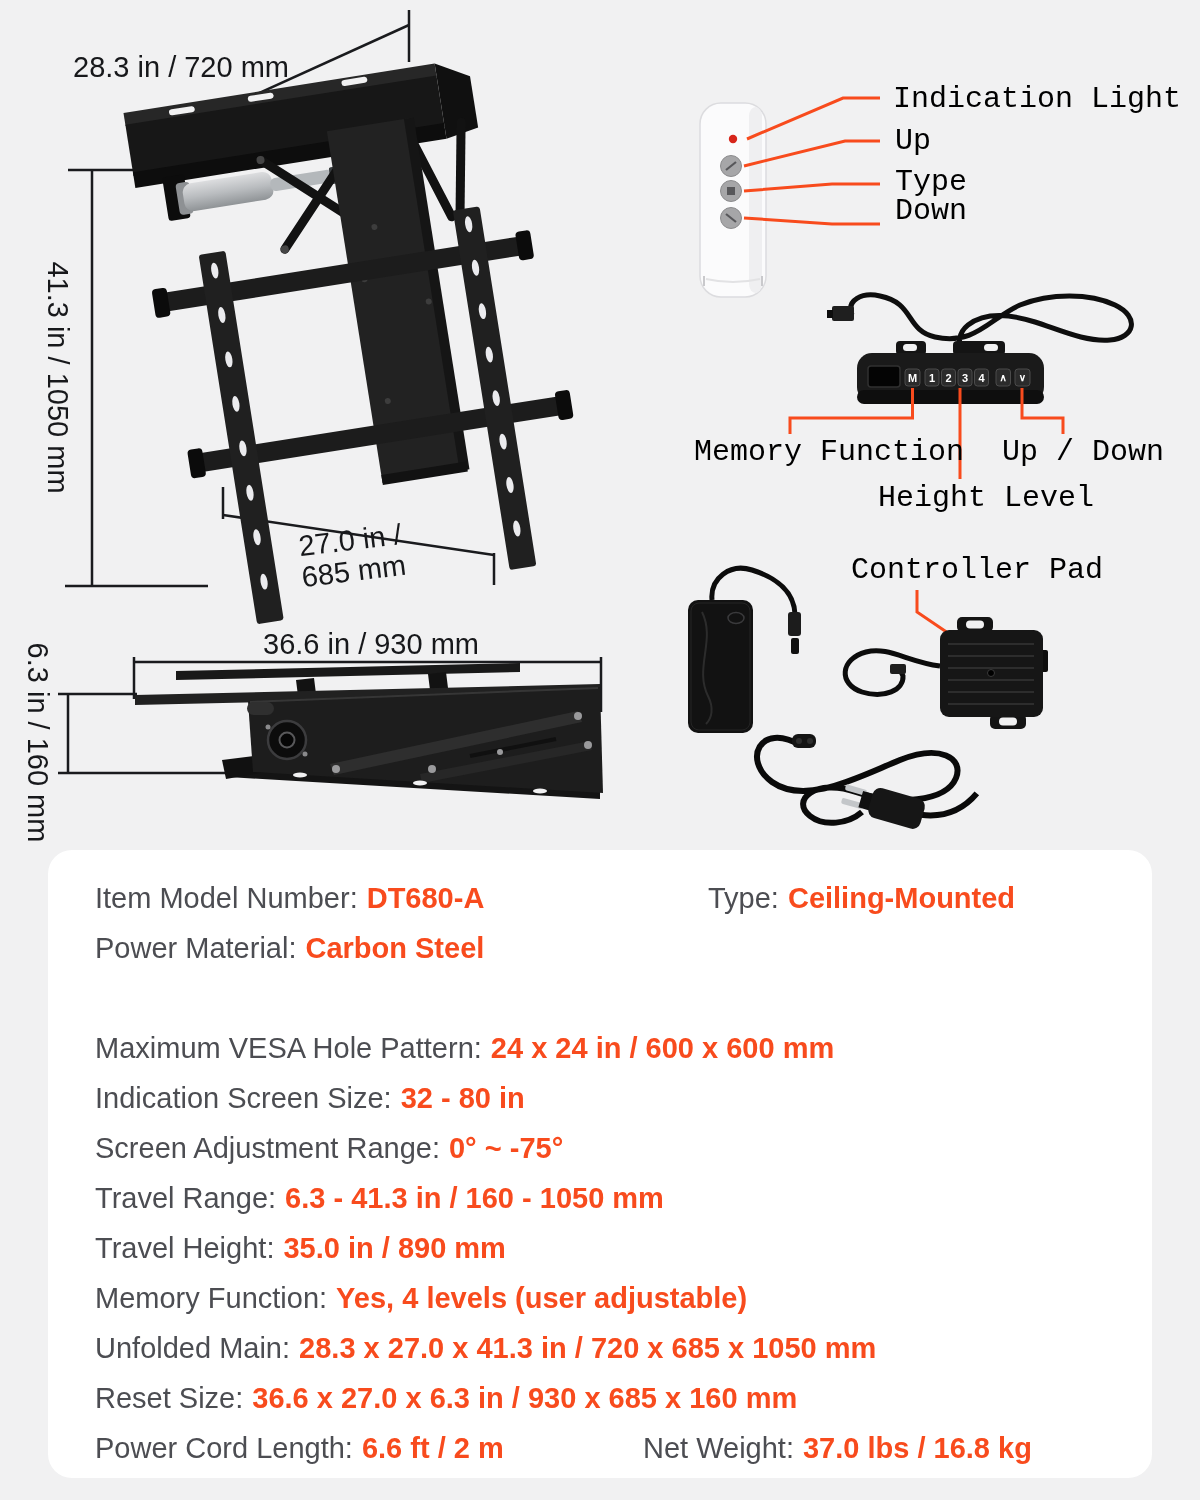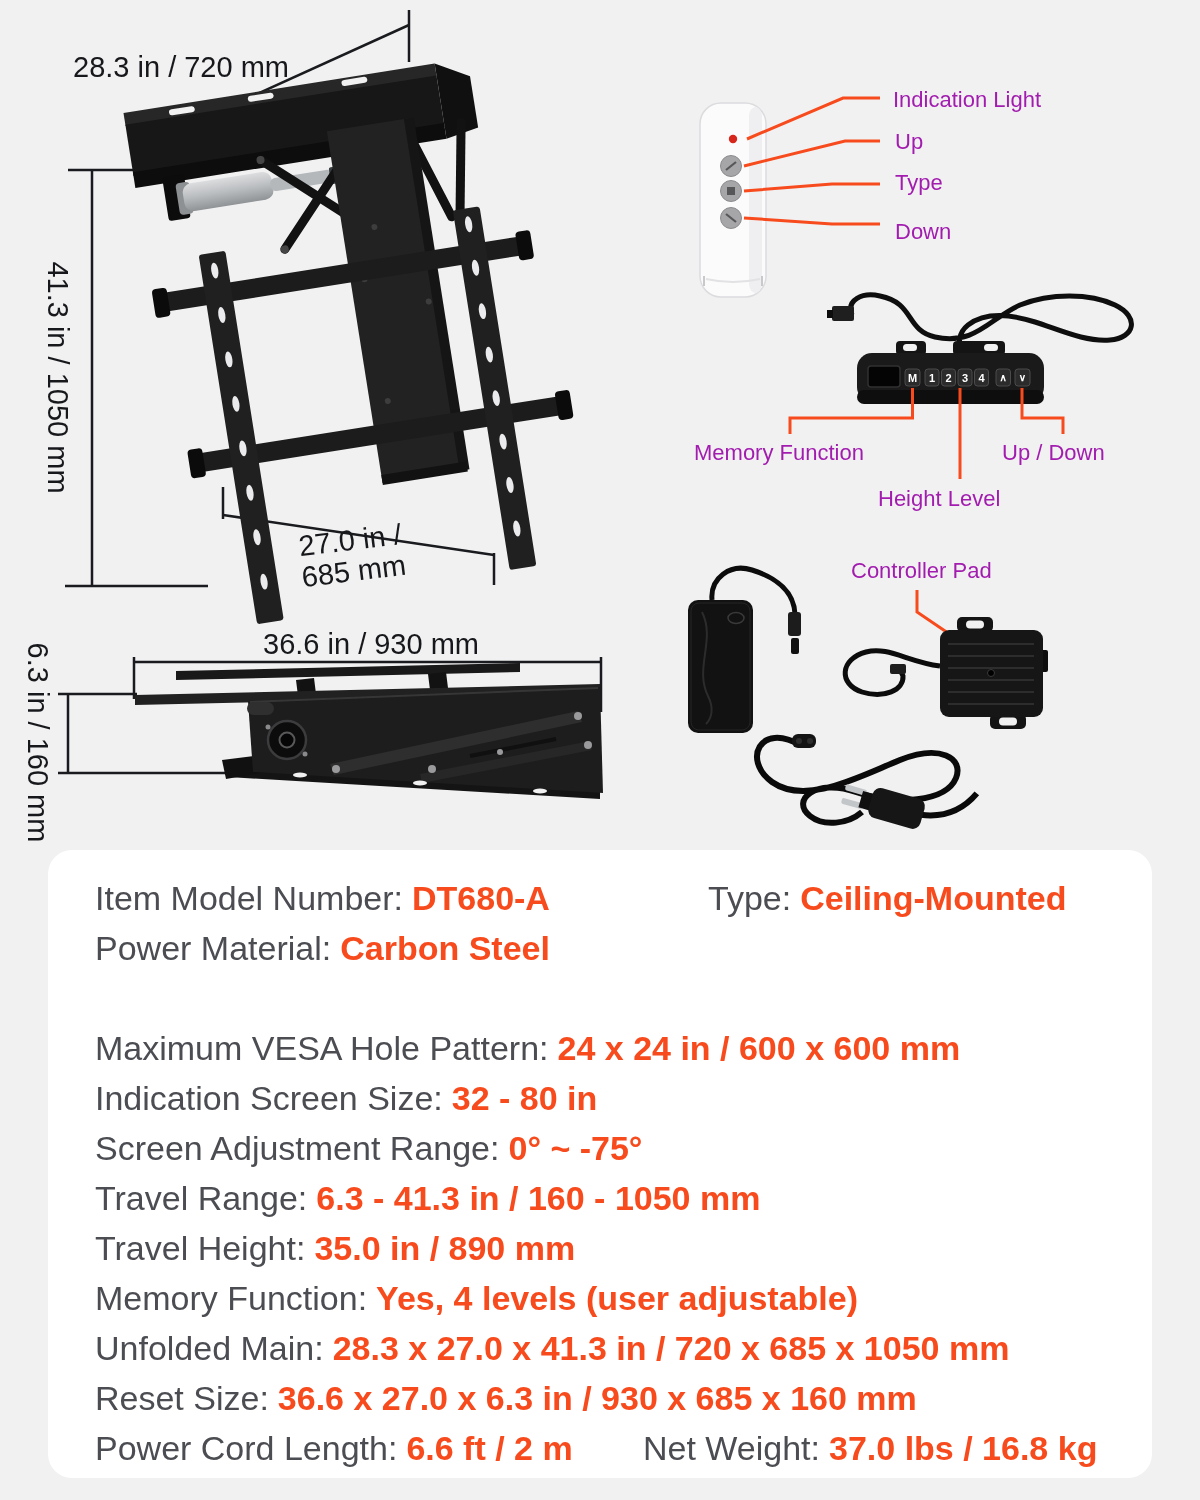--- a/index.html
+++ b/index.html
@@ -2,25 +2,25 @@
 <html><head>
 <meta charset="utf-8">
 <style>
   html,body{margin:0;padding:0;background:#e4e4e6;}
   .page{position:relative;width:1200px;height:1500px;background:#f1f1f2;overflow:hidden;
         font-family:"Liberation Sans", sans-serif;}
   .abs{position:absolute;}
   svg{display:block;}
   .dim-label{position:absolute;color:#17181b;font-size:29px;line-height:31px;white-space:nowrap;}
   .dim-label.center{text-align:center;}
-  .callout-label{position:absolute;color:#a21caf;font-size:22px;line-height:31px;white-space:nowrap;}
+  .callout-label{position:absolute;color:#000000;font-size:30px;line-height:31px;white-space:nowrap;font-family:Liberation Mono, monospace;}
   .rot90{transform:rotate(90deg);transform-origin:center center;}
   .tilt{transform:rotate(-7deg);transform-origin:center center;}
   .spec-card{position:absolute;left:48px;top:850px;width:1104px;height:628px;background:#ffffff;border-radius:24px;}
-  .spec{position:absolute;font-size:34px;line-height:34px;white-space:nowrap;}
+  .spec{position:absolute;font-size:29px;line-height:34px;white-space:nowrap;}
   .sl{color:#4c4d52;}
   .sv{color:#f84b1d;font-weight:700;margin-left:9px;}
 </style>
 </head>
 <body>
 
 <div class="page">
 
   <svg class="abs" style="left:0;top:0" width="1200" height="860" viewBox="0 0 1200 860">
     <defs>
@@ -258,21 +258,21 @@
   <div class="dim-label center rot90" style="left:-63px;top:362px;width:240px">41.3 in / 1050 mm</div>
 
   <div class="dim-label center tilt" style="left:272px;top:525px;width:160px">
     <div>27.0 in /</div>
     <div>685 mm</div>
   </div>
 
   <div class="callout-label" style="left:893px;top:84px">Indication Light</div>
   <div class="callout-label" style="left:895px;top:126px">Up</div>
   <div class="callout-label" style="left:895px;top:167px">Type</div>
-  <div class="callout-label" style="left:895px;top:216px">Down</div>
+  <div class="callout-label" style="left:895px;top:196px">Down</div>
 
   <div class="callout-label" style="left:694px;top:437px">Memory Function</div>
   <div class="callout-label" style="left:1002px;top:437px">Up / Down</div>
   <div class="callout-label" style="left:878px;top:483px">Height Level</div>
 
   <div class="callout-label" style="left:851px;top:555px">Controller Pad</div>
 
   <div class="dim-label" style="left:263px;top:629px">36.6 in / 930 mm</div>
   <div class="dim-label center rot90" style="left:-73px;top:727px;width:220px">6.3 in / 160 mm</div>
 

